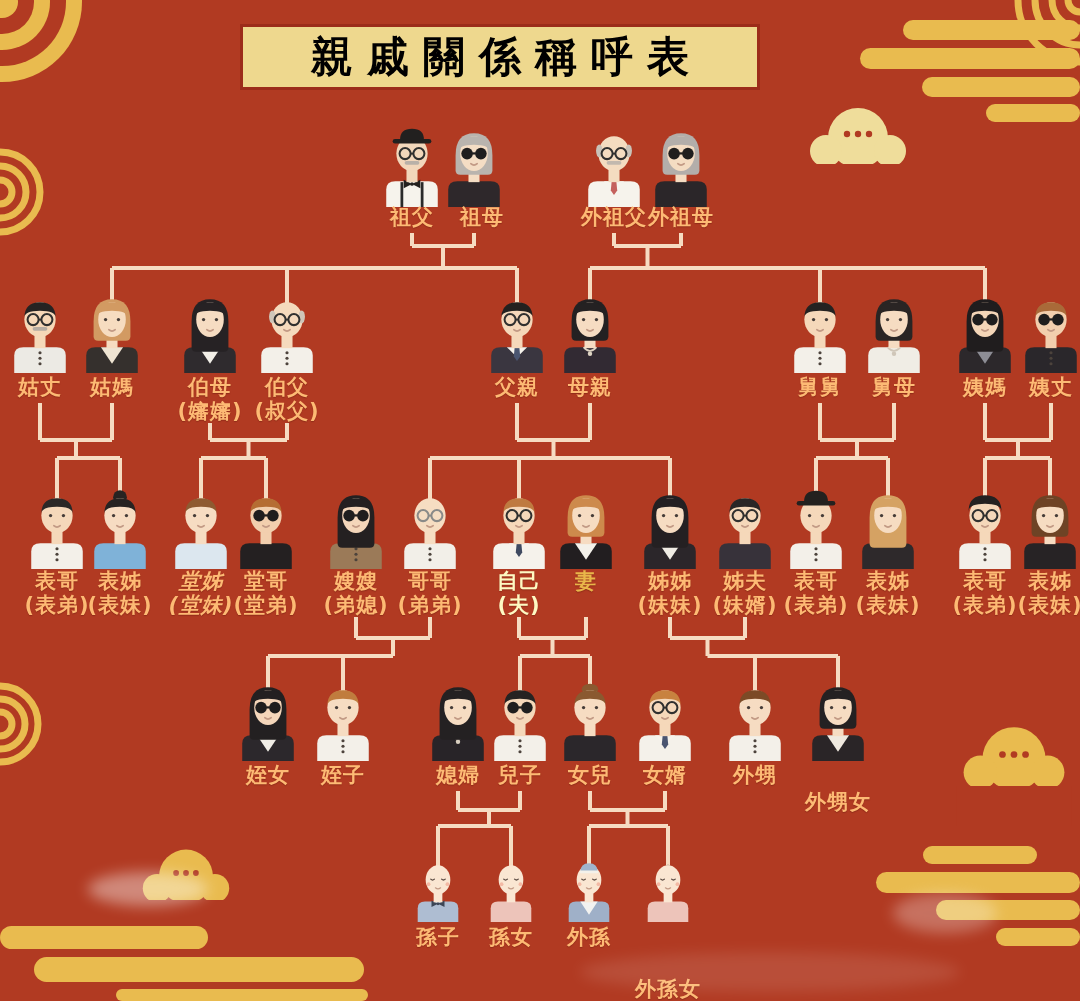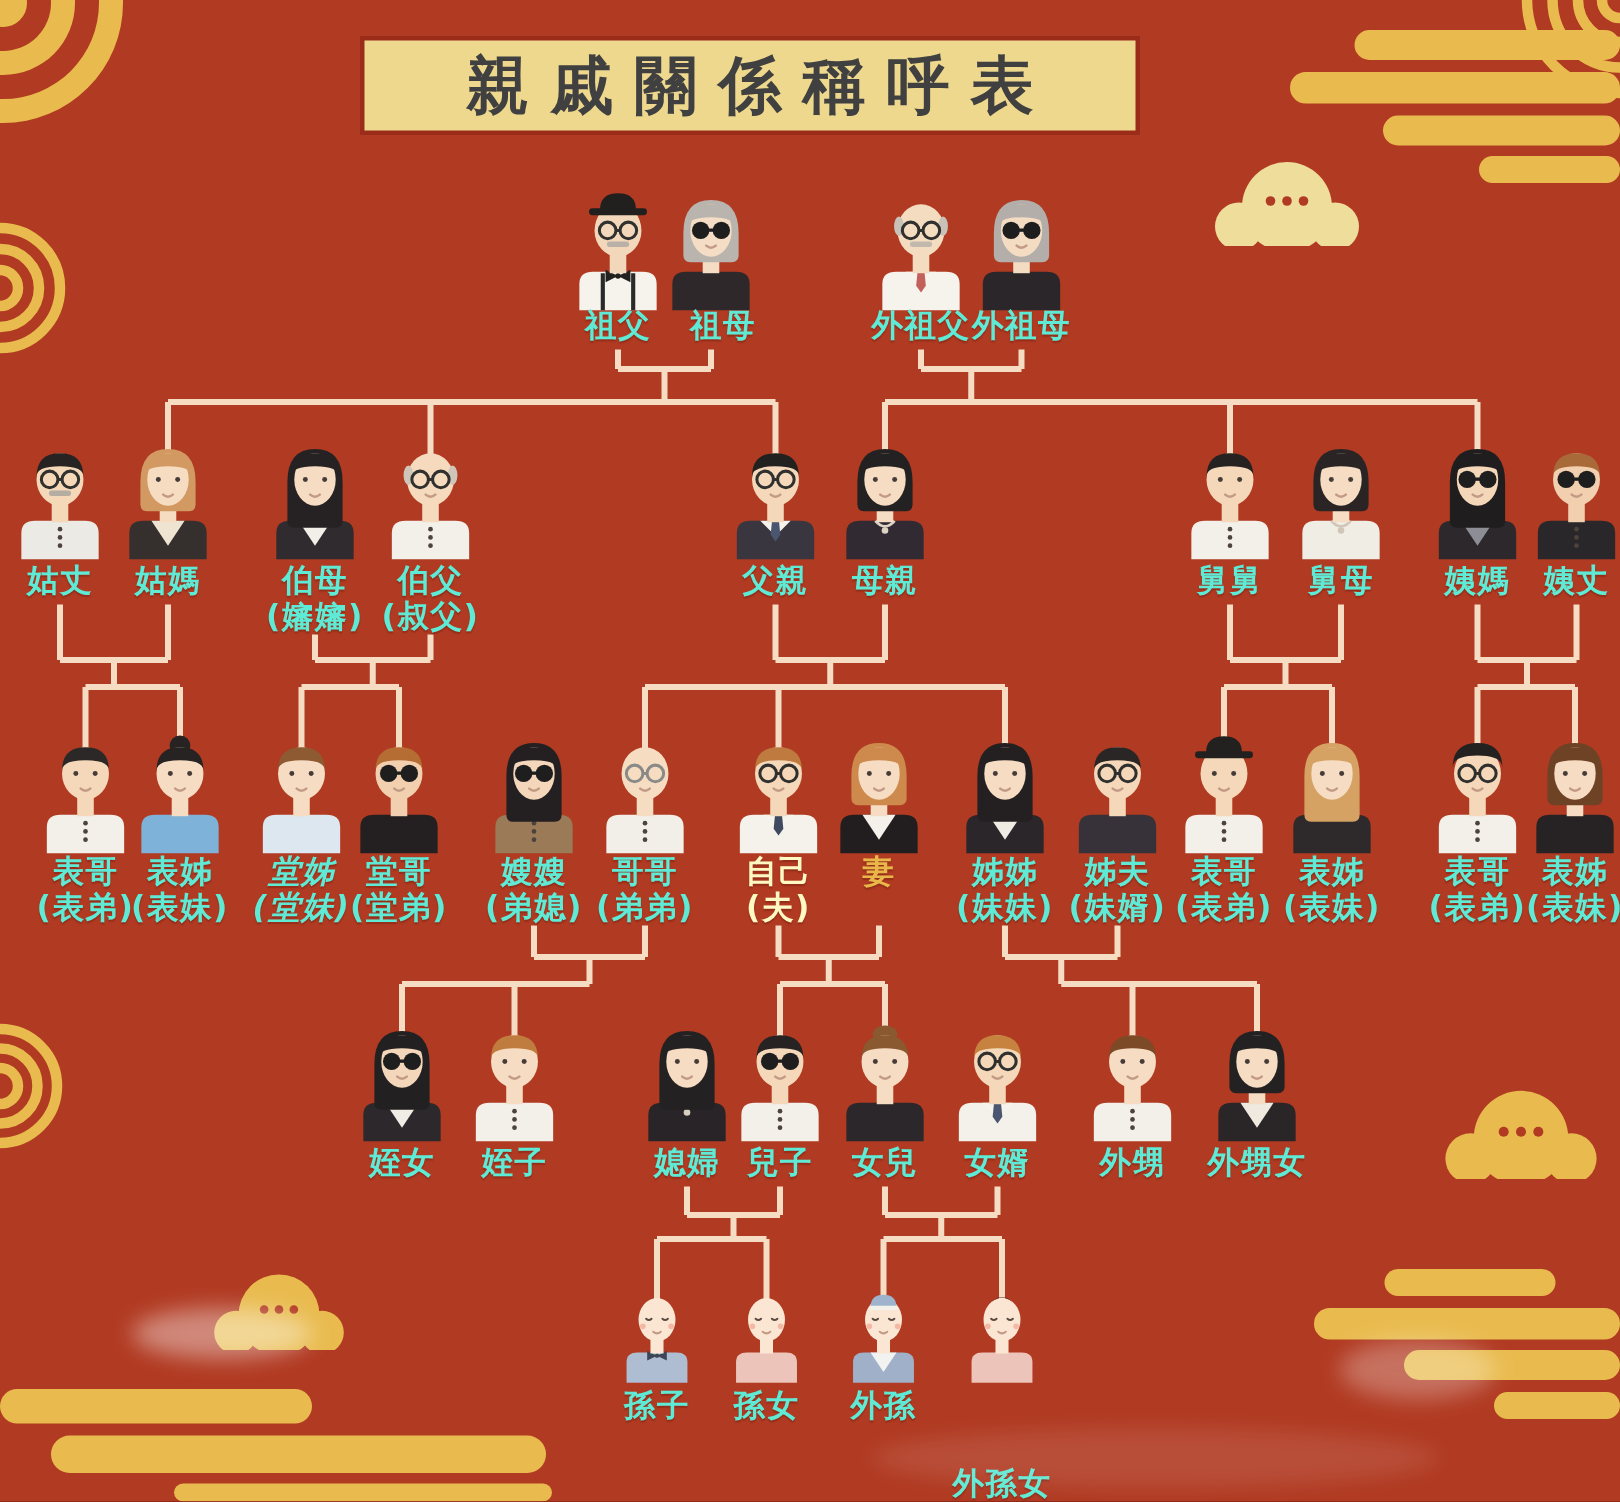--- a/index.html
+++ b/index.html
@@ -5,26 +5,26 @@
   html,body{margin:0;padding:0;background:#7a2014;}
   .stage{position:relative;width:1080px;height:1001px;background:#b13a22;overflow:hidden;
          font-family:"DejaVu Sans",sans-serif;}
   .deco-layer{position:absolute;left:0;top:0;z-index:0;}
   .bar-cloud{position:absolute;border-radius:999px;z-index:0;}
   #tree-lines{position:absolute;left:0;top:0;z-index:1;}
   .person{position:absolute;z-index:2;}
   .person svg{display:block;}
   .p-label{position:absolute;z-index:3;width:140px;text-align:center;
            font-weight:bold;font-size:21px;line-height:1.12;letter-spacing:1px;
-           color:#5eead4;white-space:nowrap;text-shadow:0 1px 1px rgba(90,20,10,.35);}
+           color:#fdba74;white-space:nowrap;text-shadow:0 1px 1px rgba(90,20,10,.35);}
   .title-box{position:absolute;left:240px;top:24px;width:520px;height:66px;z-index:5;
              background:#eed88e;border:3px solid #9c2c1a;box-sizing:border-box;
              display:flex;align-items:center;justify-content:center;}
   .title-text{font-family:"DejaVu Serif","DejaVu Sans",serif;font-weight:bold;
-              font-size:42px;color:#404040;letter-spacing:14px;padding-left:14px;}
+              font-size:42px;color:#000000;letter-spacing:14px;padding-left:14px;}
   .smudge{position:absolute;background:#fff;border-radius:50%;filter:blur(7px);
           z-index:6;pointer-events:none;}
 </style>
 </head>
 <body>
 
 <div class="stage">
   <svg id="deco-svg" class="deco-layer" width="1080" height="1001">
       <circle cx="2" cy="2" r="80" fill="#e9bb4f"></circle>
       <circle cx="2" cy="2" r="64" fill="#b13a22"></circle>
@@ -725,21 +725,21 @@
           <path d="M28,60 L40,78 L52,60 Z" fill="#efe9df"></path>
           <rect x="34" y="44" width="12" height="17" fill="#f6dcc2"></rect>
           <path d="M20,32 Q20,8 40,8 Q60,8 60,32 L60,48 Q60,53 55,53 L25,53 Q20,53 20,48 Z" fill="#242122"></path>
           <ellipse cx="40" cy="30" rx="15" ry="19" fill="#f6dcc2"></ellipse>
           <path d="M23,28 Q23,11 40,11 Q57,11 57,28 Q57,20.5 40,20.5 Q23,20.5 23,28 Z" fill="#242122"></path>
           <circle cx="33" cy="30" r="1.8" fill="#453c38"></circle>
           <circle cx="47" cy="30" r="1.8" fill="#453c38"></circle>
           <path d="M36.5,41 q3.5,3 7,0" stroke="#c29a85" stroke-width="1.8" fill="none" stroke-linecap="round"></path>
         </svg>
       </div>
-      <div class="p-label" style="left: 768px; top: 764px;">
+      <div class="p-label" style="left: 768px; top: 791px;">
         <div>外甥女</div>
       </div>
       <div class="person" style="left: 409px; top: 858px;">
         <svg width="58" height="64" viewBox="0 0 80 88">
           <path d="M12,88 L12,69 Q12,60 22,60 L58,60 Q68,60 68,69 L68,88 Z" fill="#aebdd2"></path>
           <path d="M40,63 L31,58.5 L31,67.5 Z" fill="#3c4656"></path>
           <path d="M40,63 L49,58.5 L49,67.5 Z" fill="#3c4656"></path>
           <circle cx="40" cy="63" r="2" fill="#3c4656"></circle>
           <rect x="34" y="44" width="12" height="17" fill="#fae6d2"></rect>
           <ellipse cx="40" cy="30" rx="17" ry="20" fill="#fae6d2"></ellipse>

